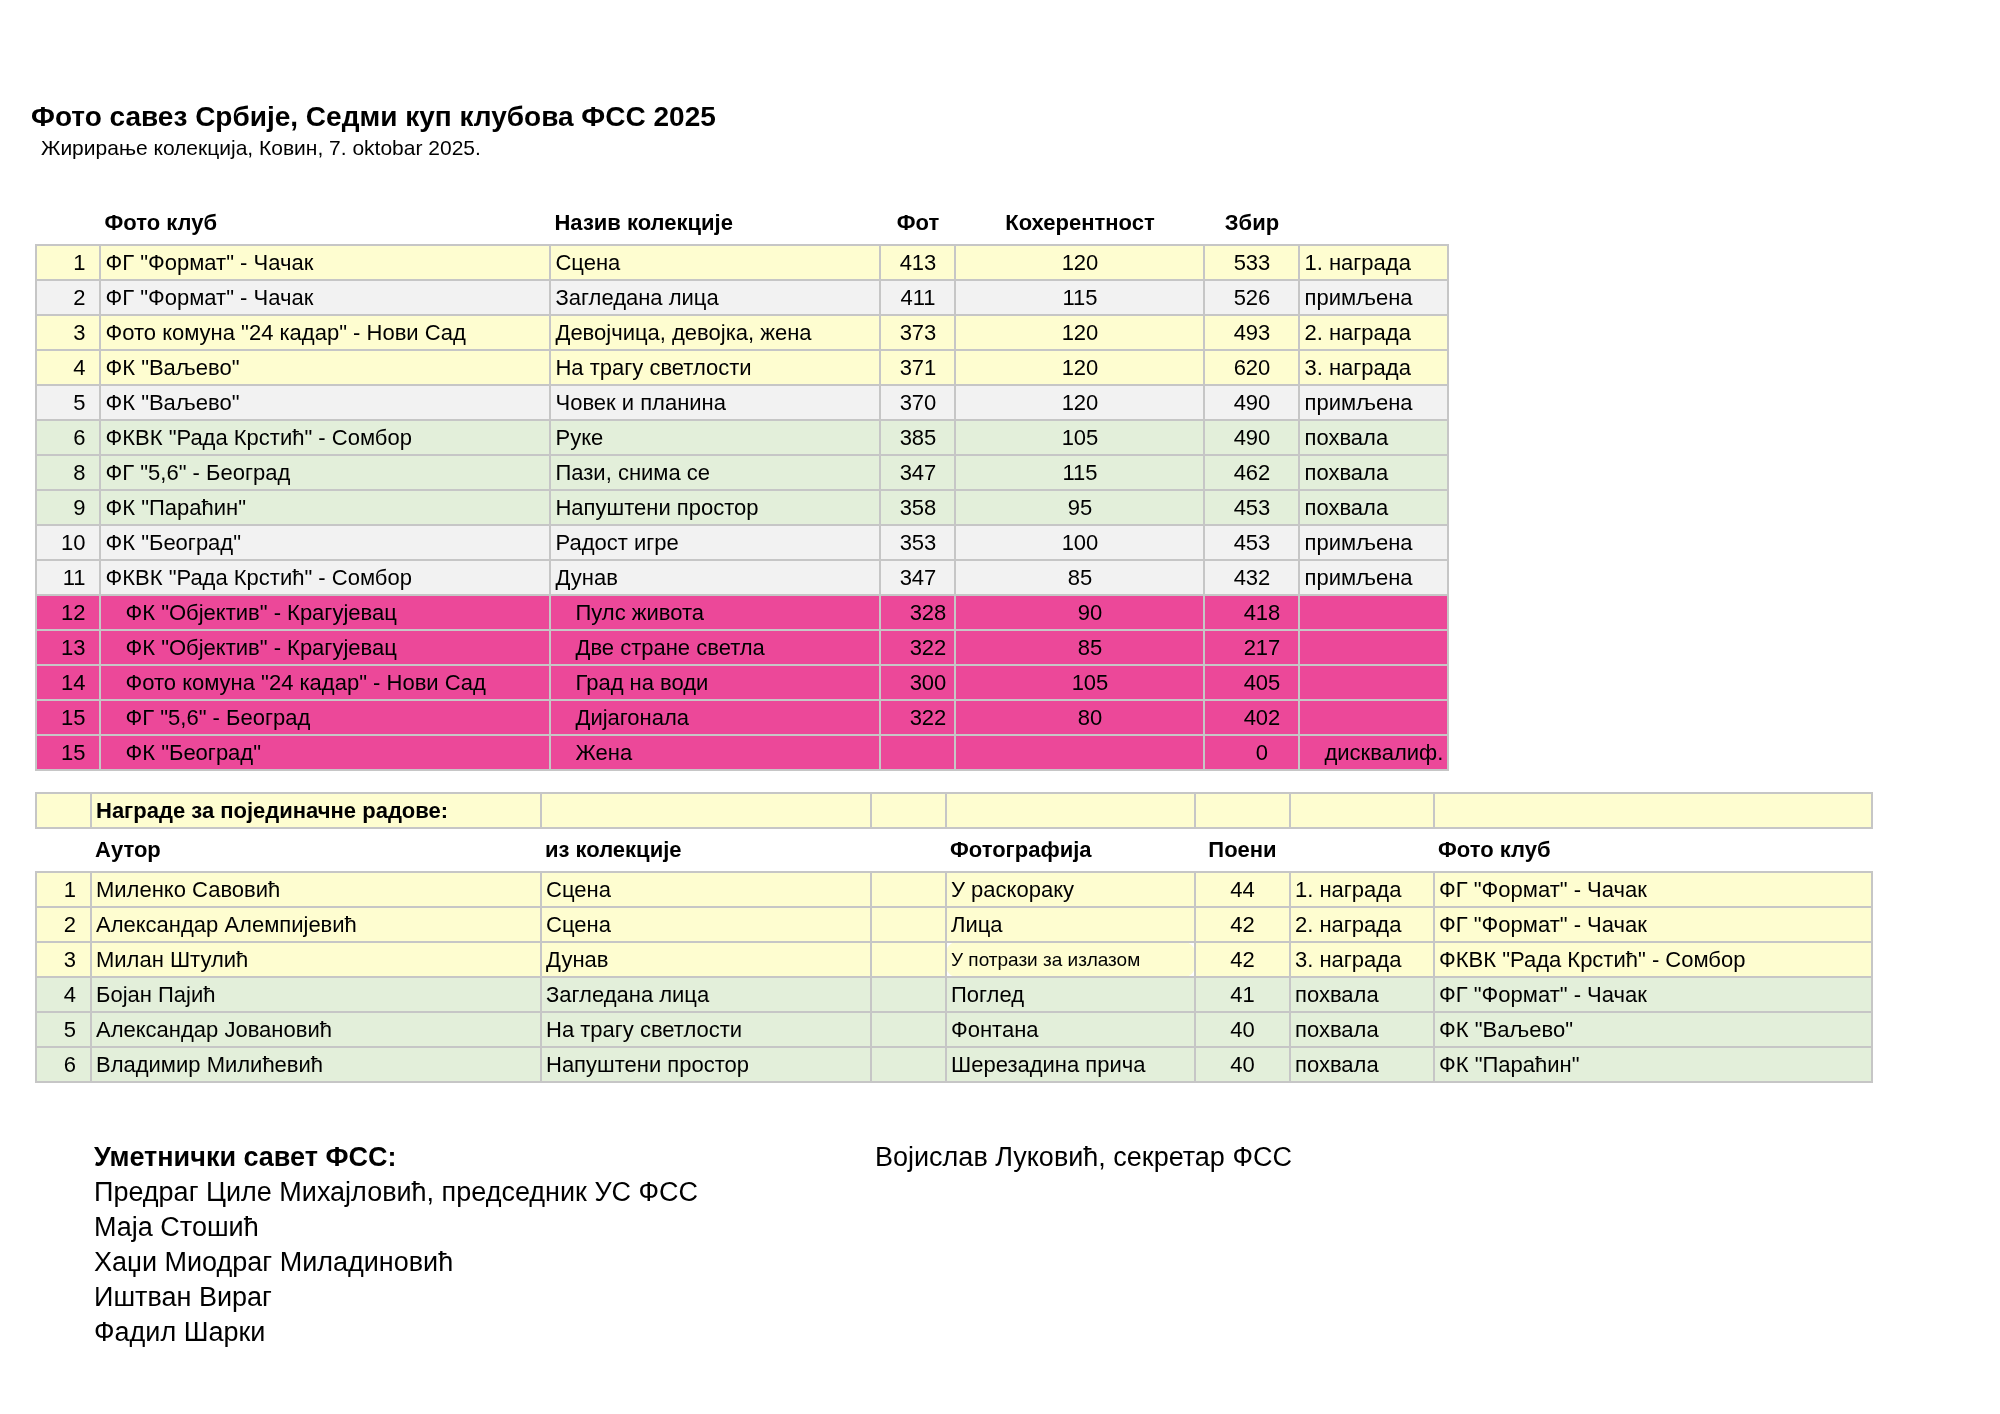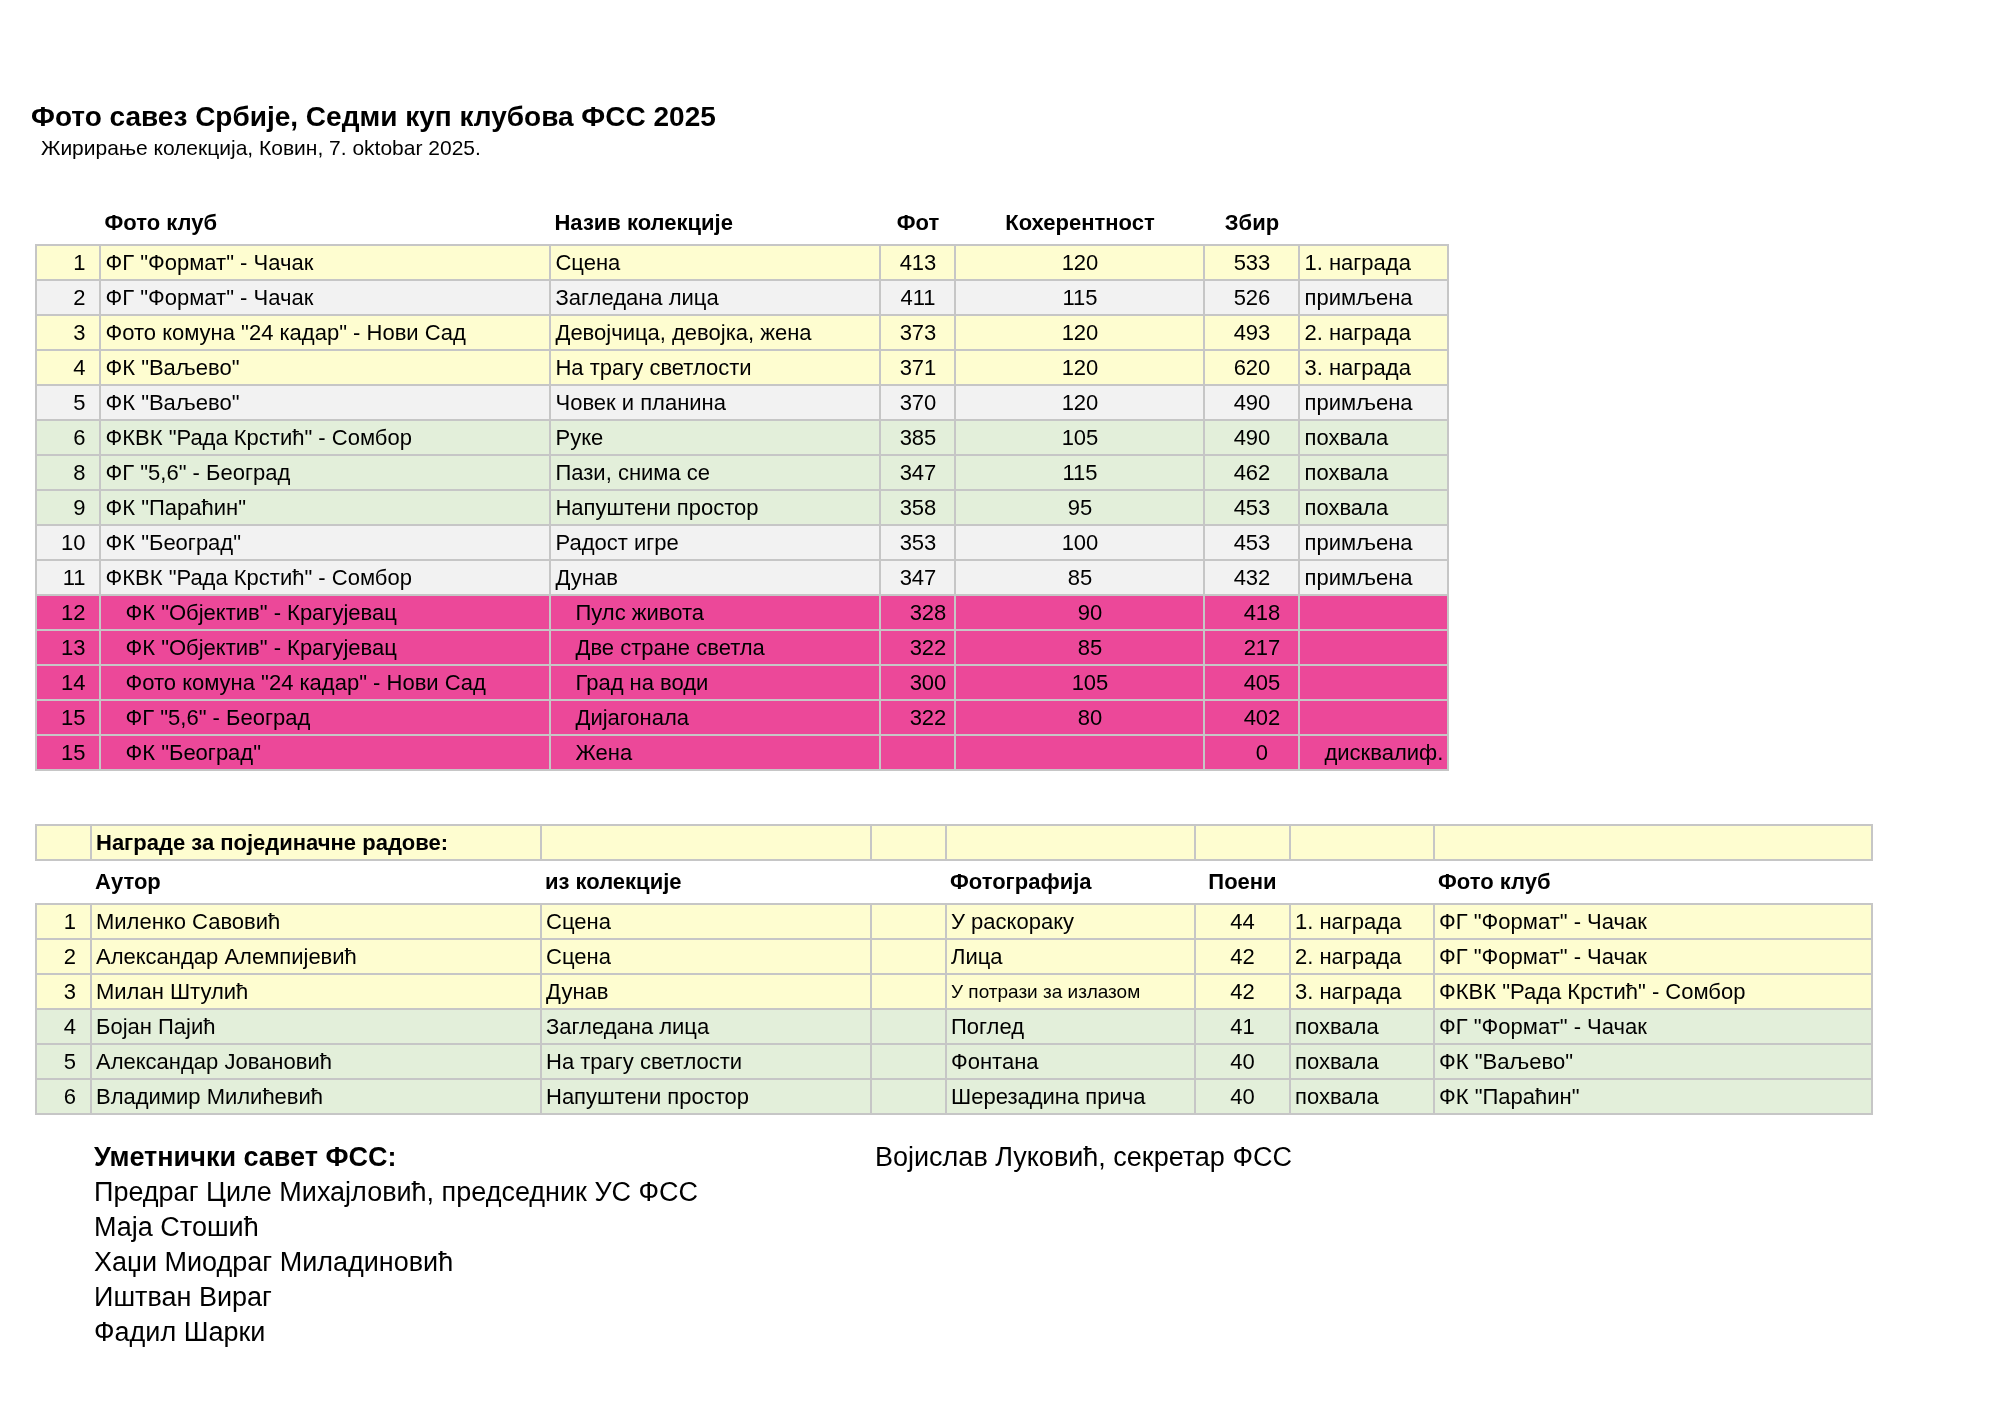--- a/index.html
+++ b/index.html
@@ -12,21 +12,21 @@
   td, th { height:33px; padding:0 4px; border:2px solid #c6c6c6; white-space:nowrap; overflow:hidden; font-weight:normal; text-align:left; }
   th { border:none; font-weight:bold; height:34px; vertical-align:bottom; padding-bottom:8px; }
   .idx { text-align:right; padding-right:14px; }
   .ctr { text-align:center; }
   tr.yellow td { background:#fefdd0; }
   tr.light td { background:#f2f2f2; }
   tr.green td { background:#e3efda; }
   tr.gray td { background:#ec4899;padding-left:24px; }
   tr.hdr-row td { background:#fefdd0; font-weight:bold; }
   #t1 { left:35px; top:202px; }
-  #t2 { left:35px; top:824px; }
+  #t2 { left:35px; top:792px; }
   .footer-col { position:absolute; top:1140px; font-size:27px; line-height:35px; }
   .footer-col .h { font-weight:bold; }
 </style>
 </head>
 <body>
 
 <div class="title">Фото савез Србије, Седми куп клубова ФСС 2025</div>
 <div class="subtitle">Жирирање колекција, Ковин, 7. oktobar 2025.</div>
 
 <table id="t1">
@@ -241,21 +241,21 @@
         <td>Лица</td>
         <td class="ctr">42</td>
         <td>2. награда</td>
         <td>ФГ "Формат" - Чачак</td>
       </tr>
       <tr class="yellow">
         <td class="idx">3</td>
         <td>Милан Штулић</td>
         <td>Дунав</td>
         <td></td>
-        <td style="font-size: 19px;">У потрази за излазом</td>
+        <td style="font-size: 19px; border-radius: 11px;">У потрази за излазом</td>
         <td class="ctr">42</td>
         <td>3. награда</td>
         <td>ФКВК "Рада Крстић" - Сомбор</td>
       </tr>
       <tr class="green">
         <td class="idx">4</td>
         <td>Бојан Пајић</td>
         <td>Загледана лица</td>
         <td></td>
         <td>Поглед</td>

